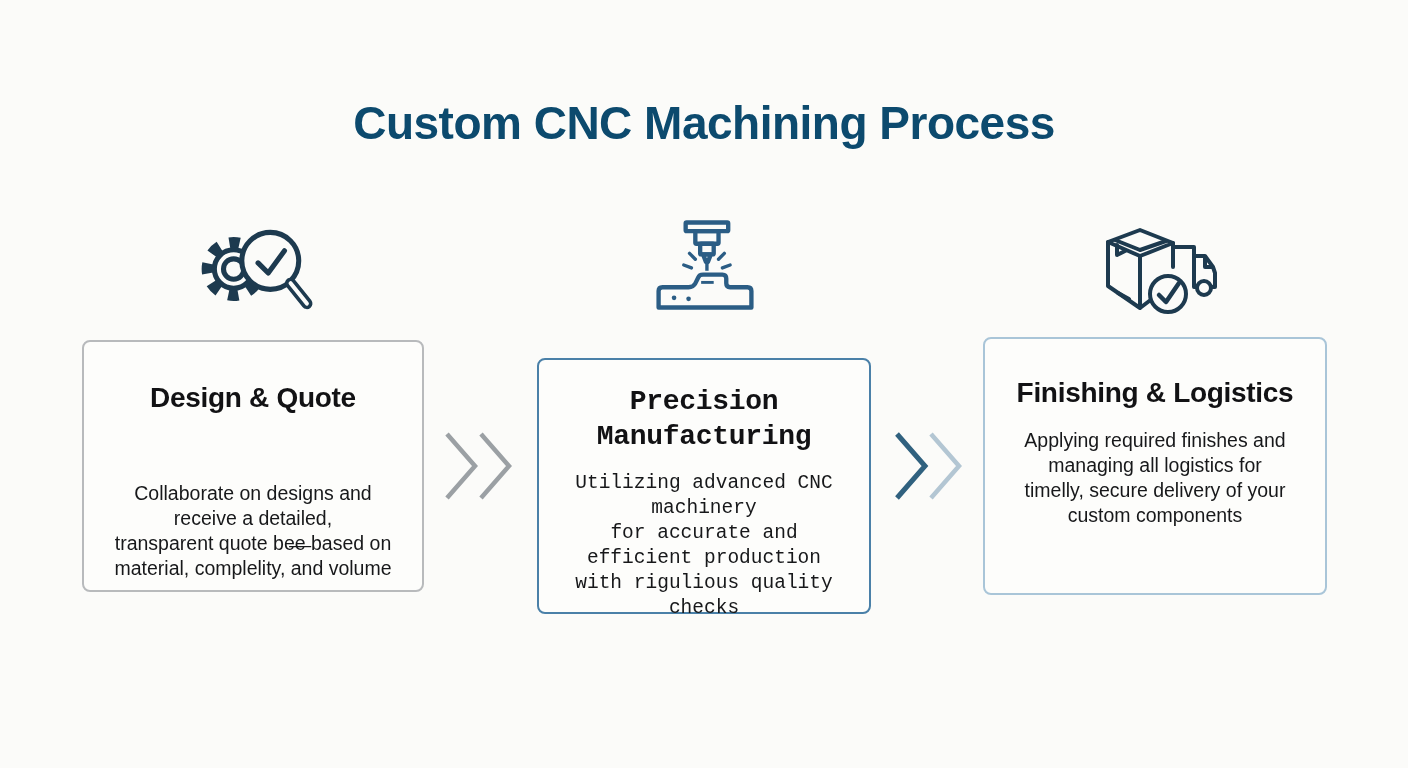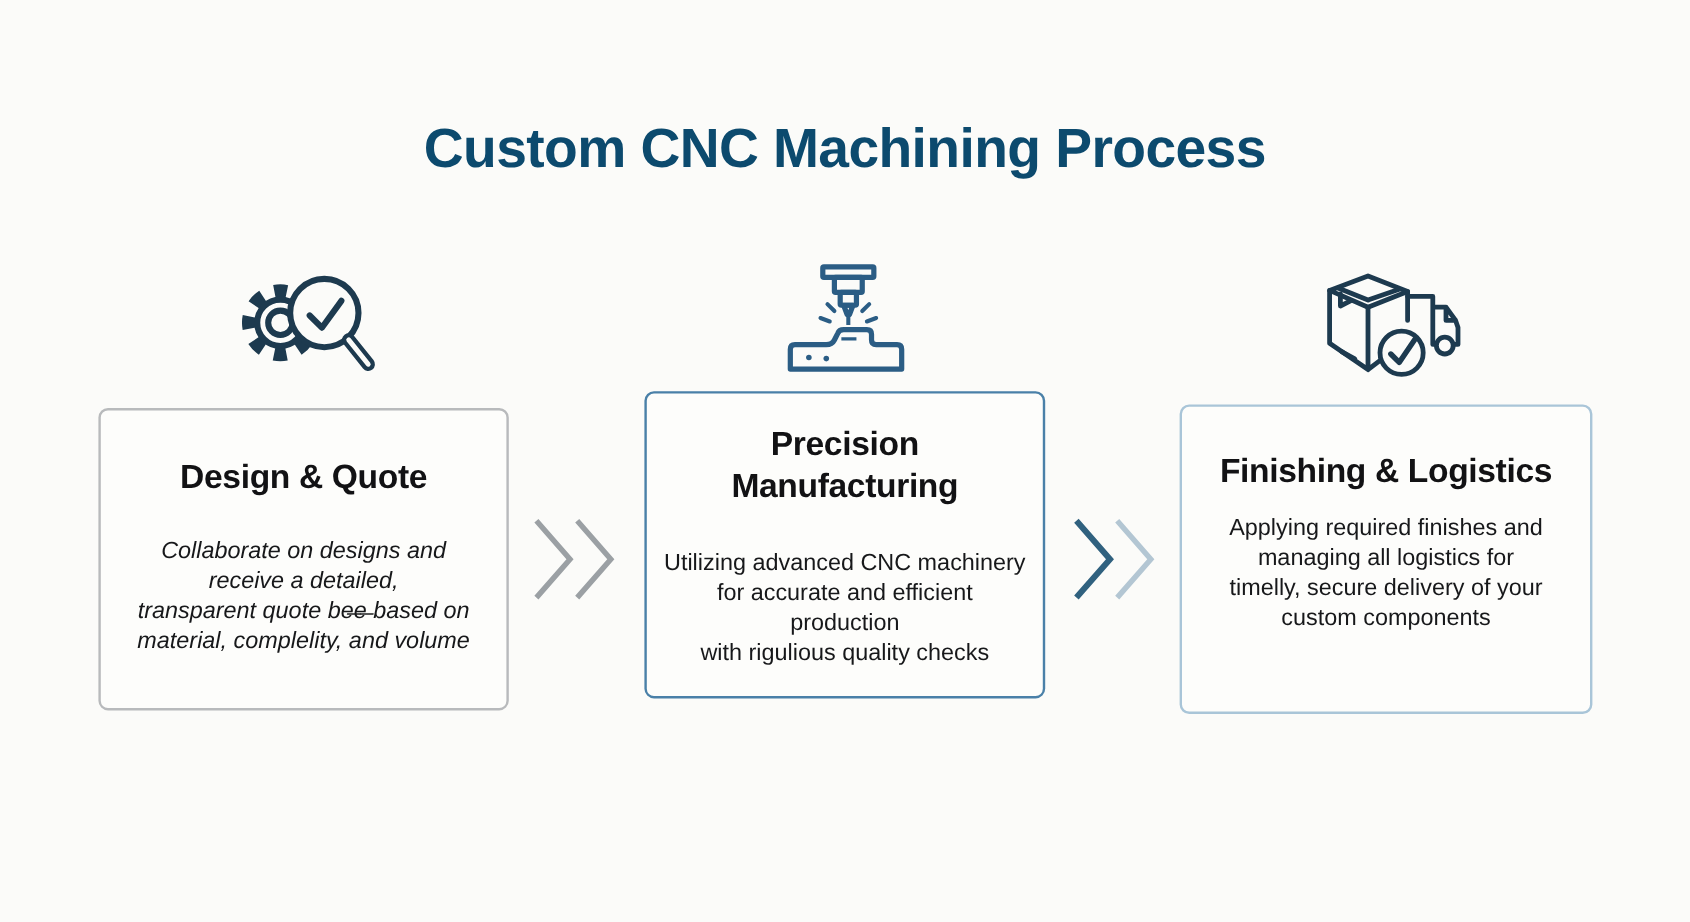--- a/index.html
+++ b/index.html
@@ -31,45 +31,46 @@
     border-radius:8px;
     background:#fdfdfb;
     text-align:center;
   }
   .card-1{
     left:82px; top:340px; width:342px; height:252px;
     border:2px solid #b8babc;
     padding:38px 18px 0;
   }
   .card-2{
-    left:537px; top:326px; width:334px; height:256px;
+    left:537px; top:358px; width:334px; height:256px;
     border:2.5px solid #4a80a8;
     padding:24px 14px 0;
+    font-family:Liberation Mono, monospace;
   }
   .card-3{
     left:983px; top:337px; width:344px; height:258px;
     border:2.5px solid #a9c5d8;
     padding:36px 22px 0;
   }
   .card-heading{
     font-size:28px;
     font-weight:bold;
     color:#121214;
     line-height:35px;
     white-space:pre-line;
     letter-spacing:-0.3px;
   }
   .card-body{
     font-size:19.5px;
     color:#17181a;
     line-height:25px;
     white-space:pre-line;
   }
-  .card-1 .card-body{margin-top:32px;font-style:italic;}
-  .card-2 .card-body{margin-top:35px;}
+  .card-1 .card-body{margin-top:66px;}
+  .card-2 .card-body{margin-top:17px;}
   .card-3 .card-body{margin-top:18px;}
   .step-icon{position:absolute;}
   .icon-1{left:193px; top:215px; width:122px; height:108px;}
   .icon-2{left:647px; top:206px; width:116px; height:118px;}
   .icon-3{left:1082px; top:225px; width:142px; height:100px;}
   .chevrons{position:absolute; width:70px; height:70px;}
   .chevrons-1{left:443px; top:431px;}
   .chevrons-2{left:893px; top:431px;}
   svg{display:block; width:100%; height:100%;}
 </style>

